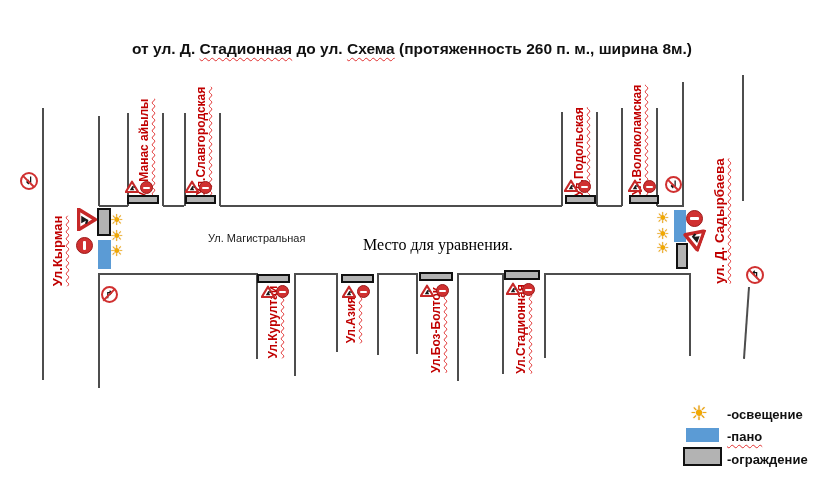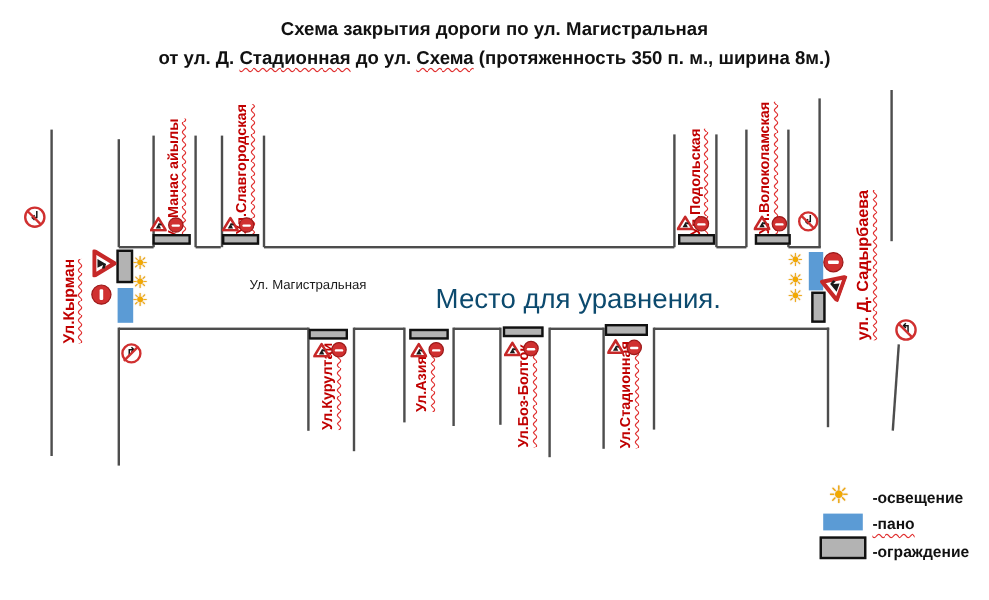--- a/index.html
+++ b/index.html
@@ -7,21 +7,21 @@
           font-family:"Liberation Sans",sans-serif;}
   .hline{position:absolute;height:2px;background:#4d4d4d;}
   .vline{position:absolute;width:2px;background:#4d4d4d;}
   .title{position:absolute;left:0;width:824px;text-align:center;font-weight:bold;
          font-size:15.5px;color:#111;}
   .wavy{text-decoration:underline wavy #e03030 1px;text-underline-offset:3px;text-decoration-skip-ink:none;}
   .street-label{position:absolute;white-space:nowrap;color:#c00000;font-weight:bold;font-size:12px;
          transform:translate(-50%,-50%) rotate(-90deg);
          text-decoration:underline wavy #e03030 1px;text-underline-offset:3px;text-decoration-skip-ink:none;}
   .main-label{position:absolute;font-size:11px;color:#1a1a1a;white-space:nowrap;}
-  .note-label{position:absolute;font-family:Liberation Sans, sans-serif;font-size:23px;color:#0c4a6e;white-space:nowrap;}
+  .note-label{position:absolute;font-family:Liberation Serif, serif;font-size:16px;color:#000000;white-space:nowrap;}
   .fence{position:absolute;background:#b3b3b3;border:2px solid #111;box-sizing:border-box;}
   .panel{position:absolute;background:#5b9bd5;}
   .sun{position:absolute;color:#f2a900;font-size:15px;line-height:1;text-shadow:0 0 1px #c87800;}
   .sun.big{font-size:20px;}
   .works{position:absolute;width:14px;height:13px;}
   .works-big{width:23px;height:21px;}
   .noentry{position:absolute;width:13px;height:13px;border-radius:50%;background:#d03030;border:1px solid #9c1a1a;box-sizing:border-box;}
   .noentry::after{content:"";position:absolute;left:17%;right:17%;top:41%;bottom:41%;background:#fff;border-radius:1px;}
   .noentry.vert::after{top:17%;bottom:17%;left:41%;right:41%;}
   .noentry.big{width:17px;height:17px;}
@@ -34,22 +34,21 @@
   .noturn.fslash::after{transform:rotate(-45deg);}
   .legend-label{position:absolute;font-weight:bold;font-size:13px;color:#111;white-space:nowrap;}
   .rot90{transform:rotate(90deg);}
   .rotm70{transform:rotate(-70deg);}
 </style>
 </head>
 <body>
 
 <div id="canvas">
 
-  <div class="title" style="top:16px;">Схема закрытия дороги по ул. Магистральная</div>
-  <div class="title" style="top:40px;"><span>от ул. Д. </span><span class="wavy">Стадионная</span><span> до ул. </span><span class="wavy">Схема</span><span>  (протяженность 350 п. м., ширина 8м.)</span></div>
+  <div class="title" style="top:40px;"><span>от ул. Д. </span><span class="wavy">Стадионная</span><span> до ул. </span><span class="wavy">Схема</span><span>  (протяженность 260 п. м., ширина 8м.)</span></div>
 
   <div class="hline" style="left:99px;top:205px;width:29px;"></div>
   <div class="hline" style="left:163px;top:205px;width:21px;"></div>
   <div class="hline" style="left:220px;top:205px;width:342px;"></div>
   <div class="hline" style="left:597px;top:205px;width:25px;"></div>
   <div class="hline" style="left:657px;top:205px;width:27px;"></div>
 
   <div class="hline" style="left:99px;top:273px;width:158px;"></div>
   <div class="hline" style="left:295px;top:273px;width:42px;"></div>
   <div class="hline" style="left:378px;top:273px;width:39px;"></div>

